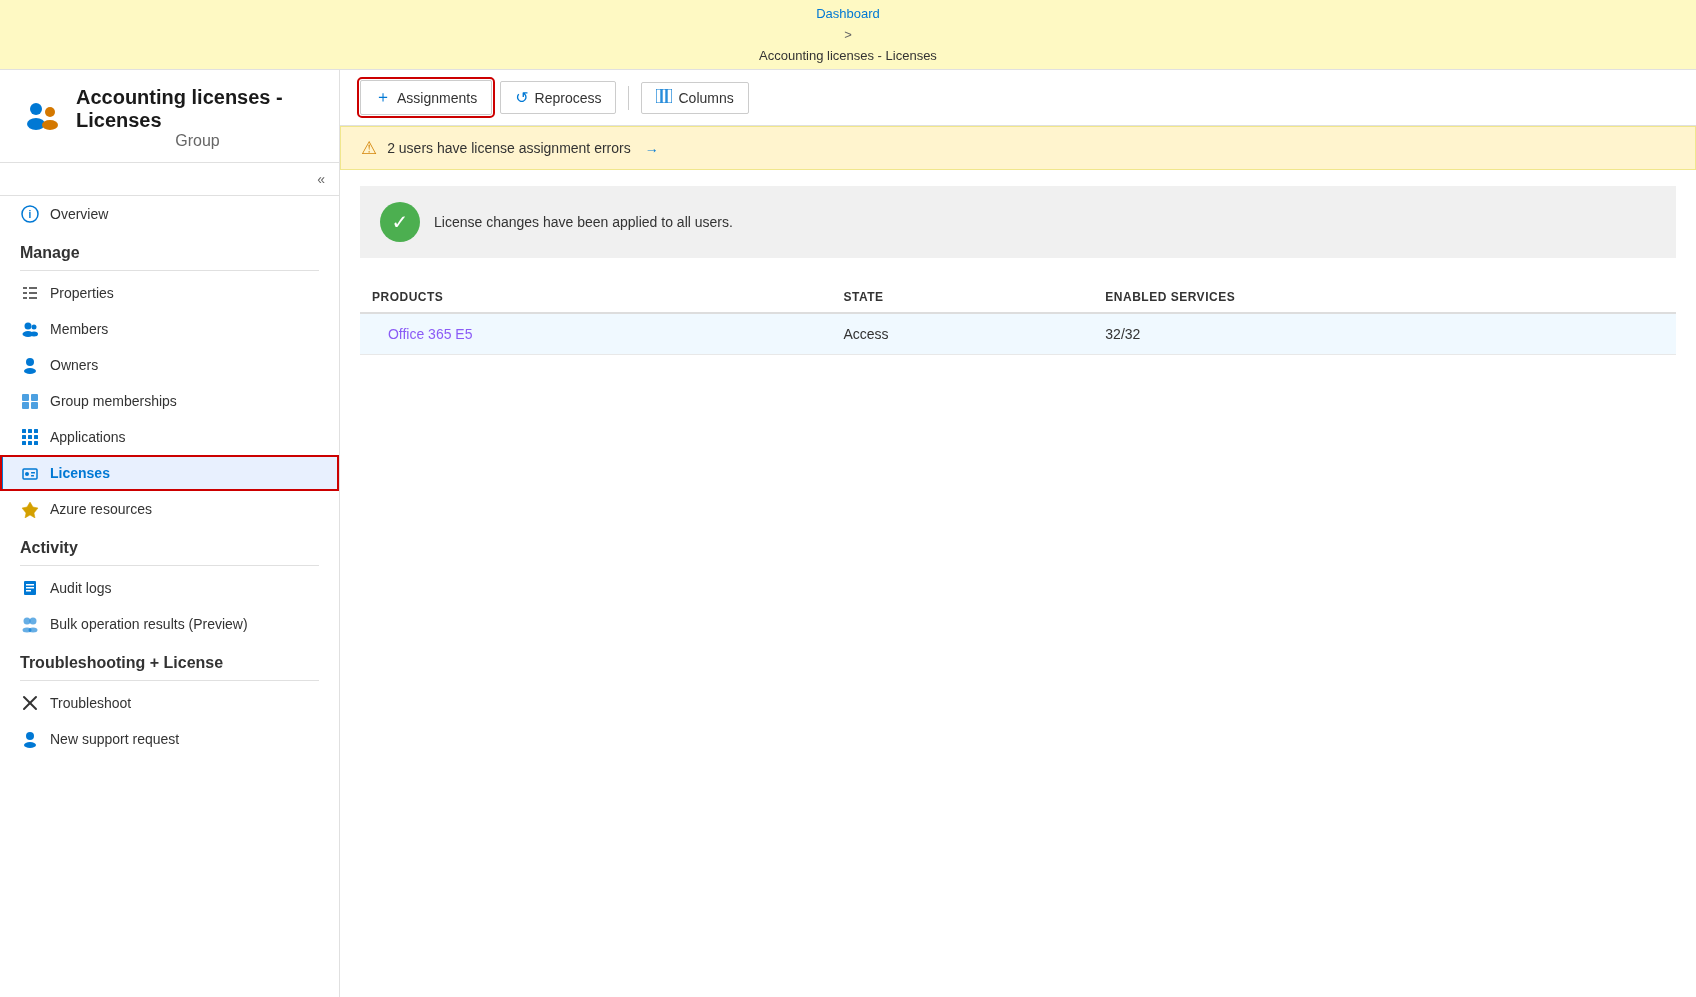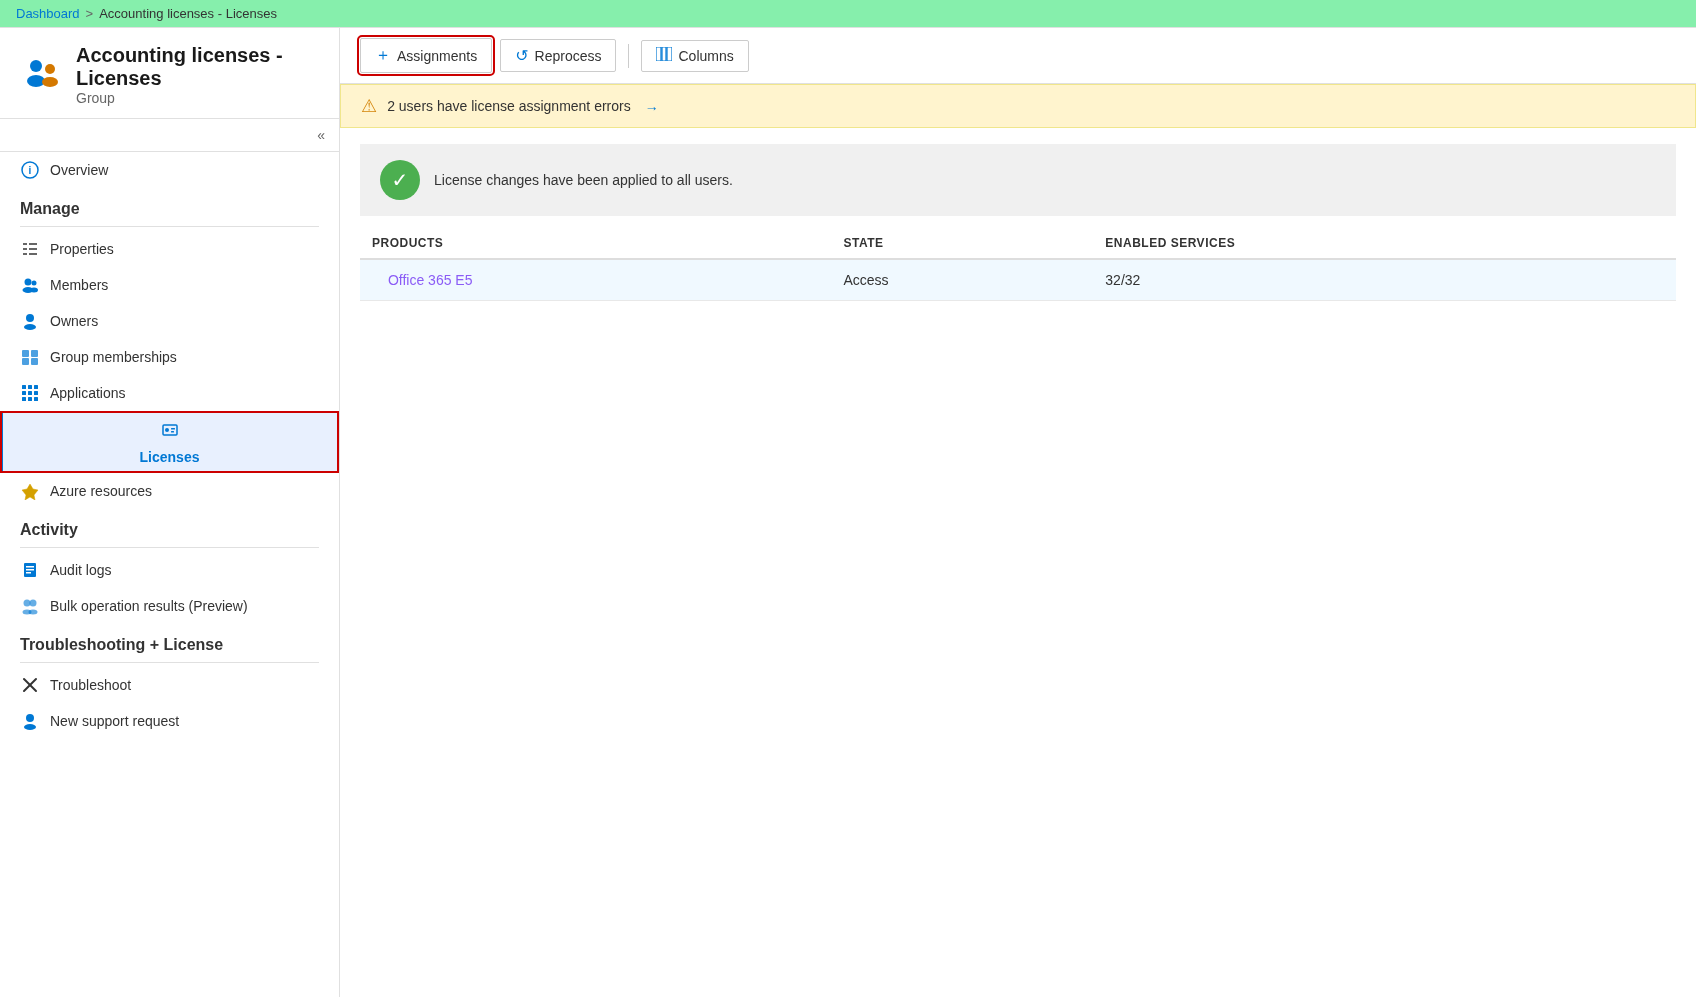--- a/index.html
+++ b/index.html
@@ -1,26 +1,27 @@
 <!DOCTYPE html>
 <html><head>
   <meta charset="utf-8">
   <style>
     * { box-sizing: border-box; margin: 0; padding: 0; }
     body { font-family: 'Segoe UI', Arial, sans-serif; font-size: 14px; color: #333; background: #fff; display: flex; flex-direction: column; height: 100vh; overflow: hidden; }
 
     
     .breadcrumb-bar {
-      background: #86efac;
+      background: #fef9c3;
       border-bottom: 1px solid #e0e0e0;
       padding: 6px 16px;
       display: flex;
       align-items: center;
       gap: 6px;
       font-size: 13px;
+      flex-direction: column;
     }
     .breadcrumb-link { color: #0078d4; text-decoration: none; cursor: pointer; }
     .breadcrumb-separator { color: #666; }
     .breadcrumb-current { color: #333; }
 
     
     .main-layout {
       display: flex;
       flex: 1;
       overflow: hidden;
@@ -46,21 +47,21 @@
       border-bottom: 1px solid #e0e0e0;
     }
     .page-header-icon {
       width: 48px;
       height: 48px;
       display: flex;
       align-items: center;
       justify-content: center;
     }
     .page-header-text h1 { font-size: 20px; font-weight: 600; color: #1a1a1a; }
-    .page-header-text p { font-size: 14px; color: #666; }
+    .page-header-text p { font-size: 16px; color: #666; text-align: center; }
 
     
     .sidebar-collapse {
       display: flex;
       justify-content: flex-end;
       padding: 6px 8px;
       border-bottom: 1px solid #e0e0e0;
     }
     .collapse-btn {
       background: none;
@@ -96,21 +97,20 @@
     }
     .nav-item.active {
       background: #e8f0fe;
       border-left: 3px solid #0078d4;
       padding-left: 17px;
     }
     .nav-item.active .nav-label { color: #0078d4; font-weight: 600; }
     .nav-item.active-outlined {
       outline: 2px solid #c00;
       outline-offset: -2px;
-      flex-direction: column;
     }
     .nav-icon {
       width: 20px;
       height: 20px;
       display: flex;
       align-items: center;
       justify-content: center;
       font-size: 16px;
       flex-shrink: 0;
     }
@@ -186,21 +186,21 @@
       display: flex;
       align-items: center;
       justify-content: center;
       color: #fff;
       font-size: 20px;
       flex-shrink: 0;
     }
 
     
     .table-container {
-      padding: 12px 20px;
+      padding: 24px 20px;
       flex: 1;
       overflow-y: auto;
     }
     .data-table {
       width: 100%;
       border-collapse: collapse;
     }
     .data-table th {
       text-align: left;
       font-size: 12px;

